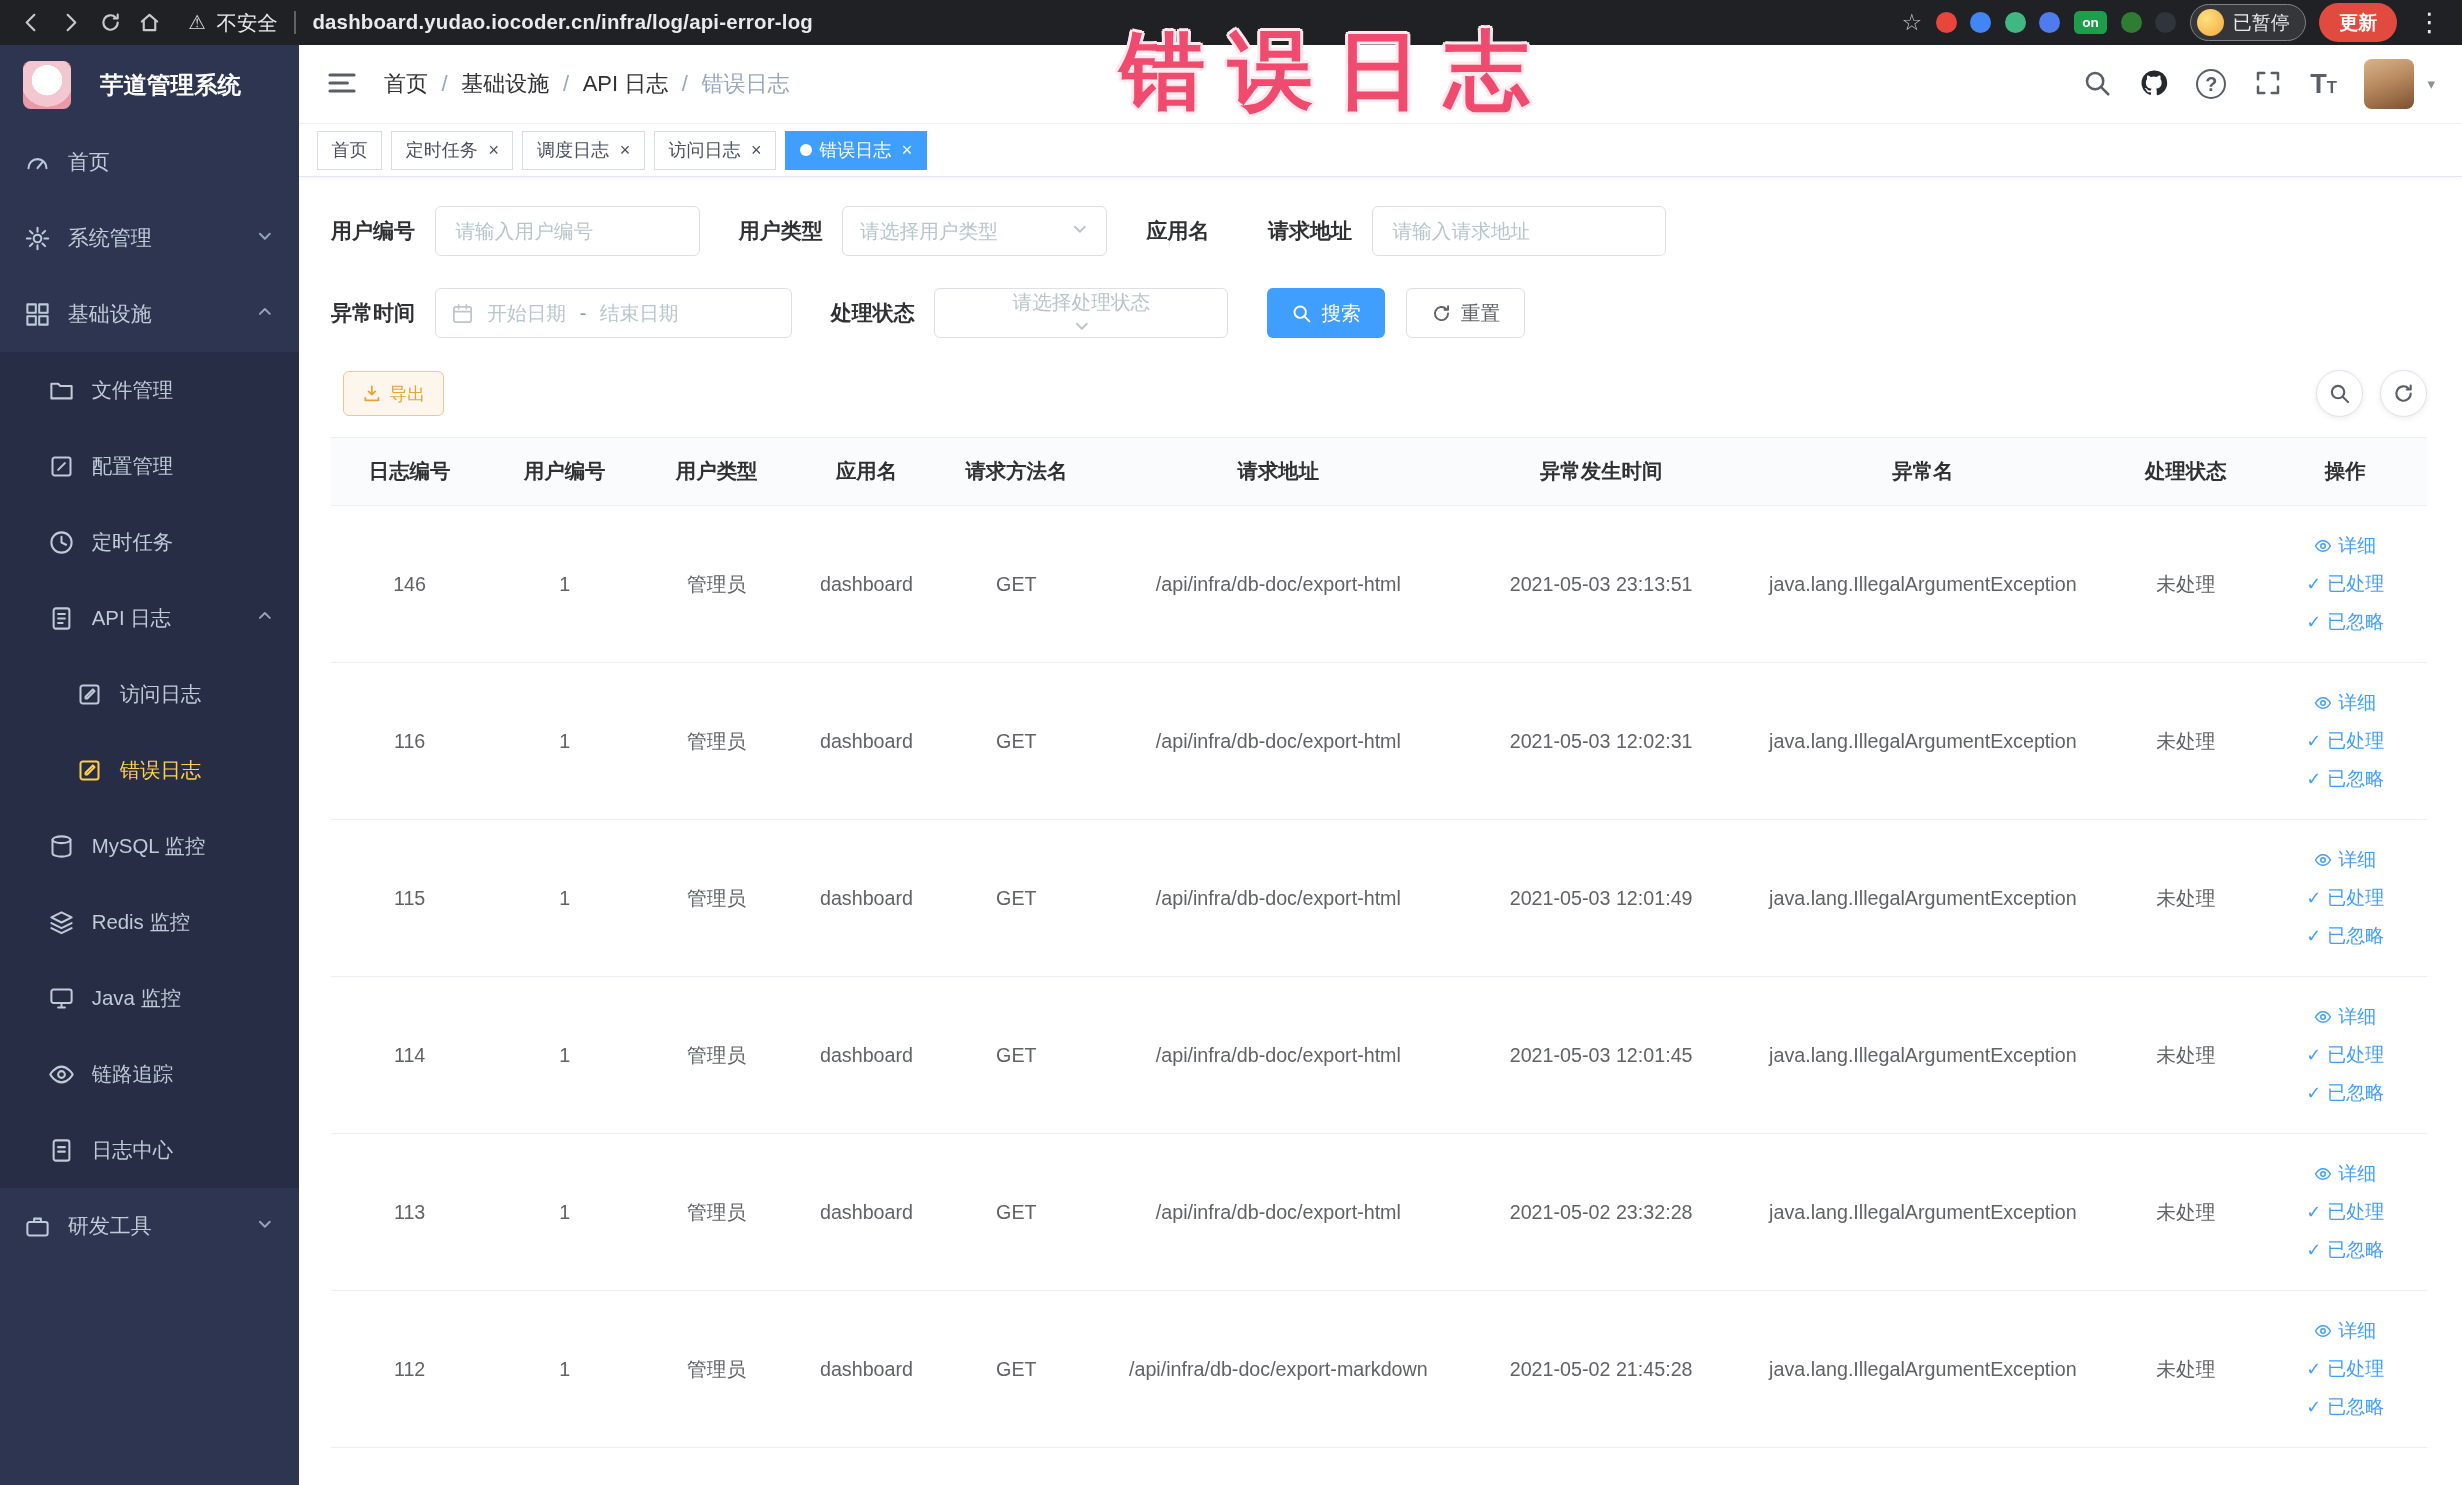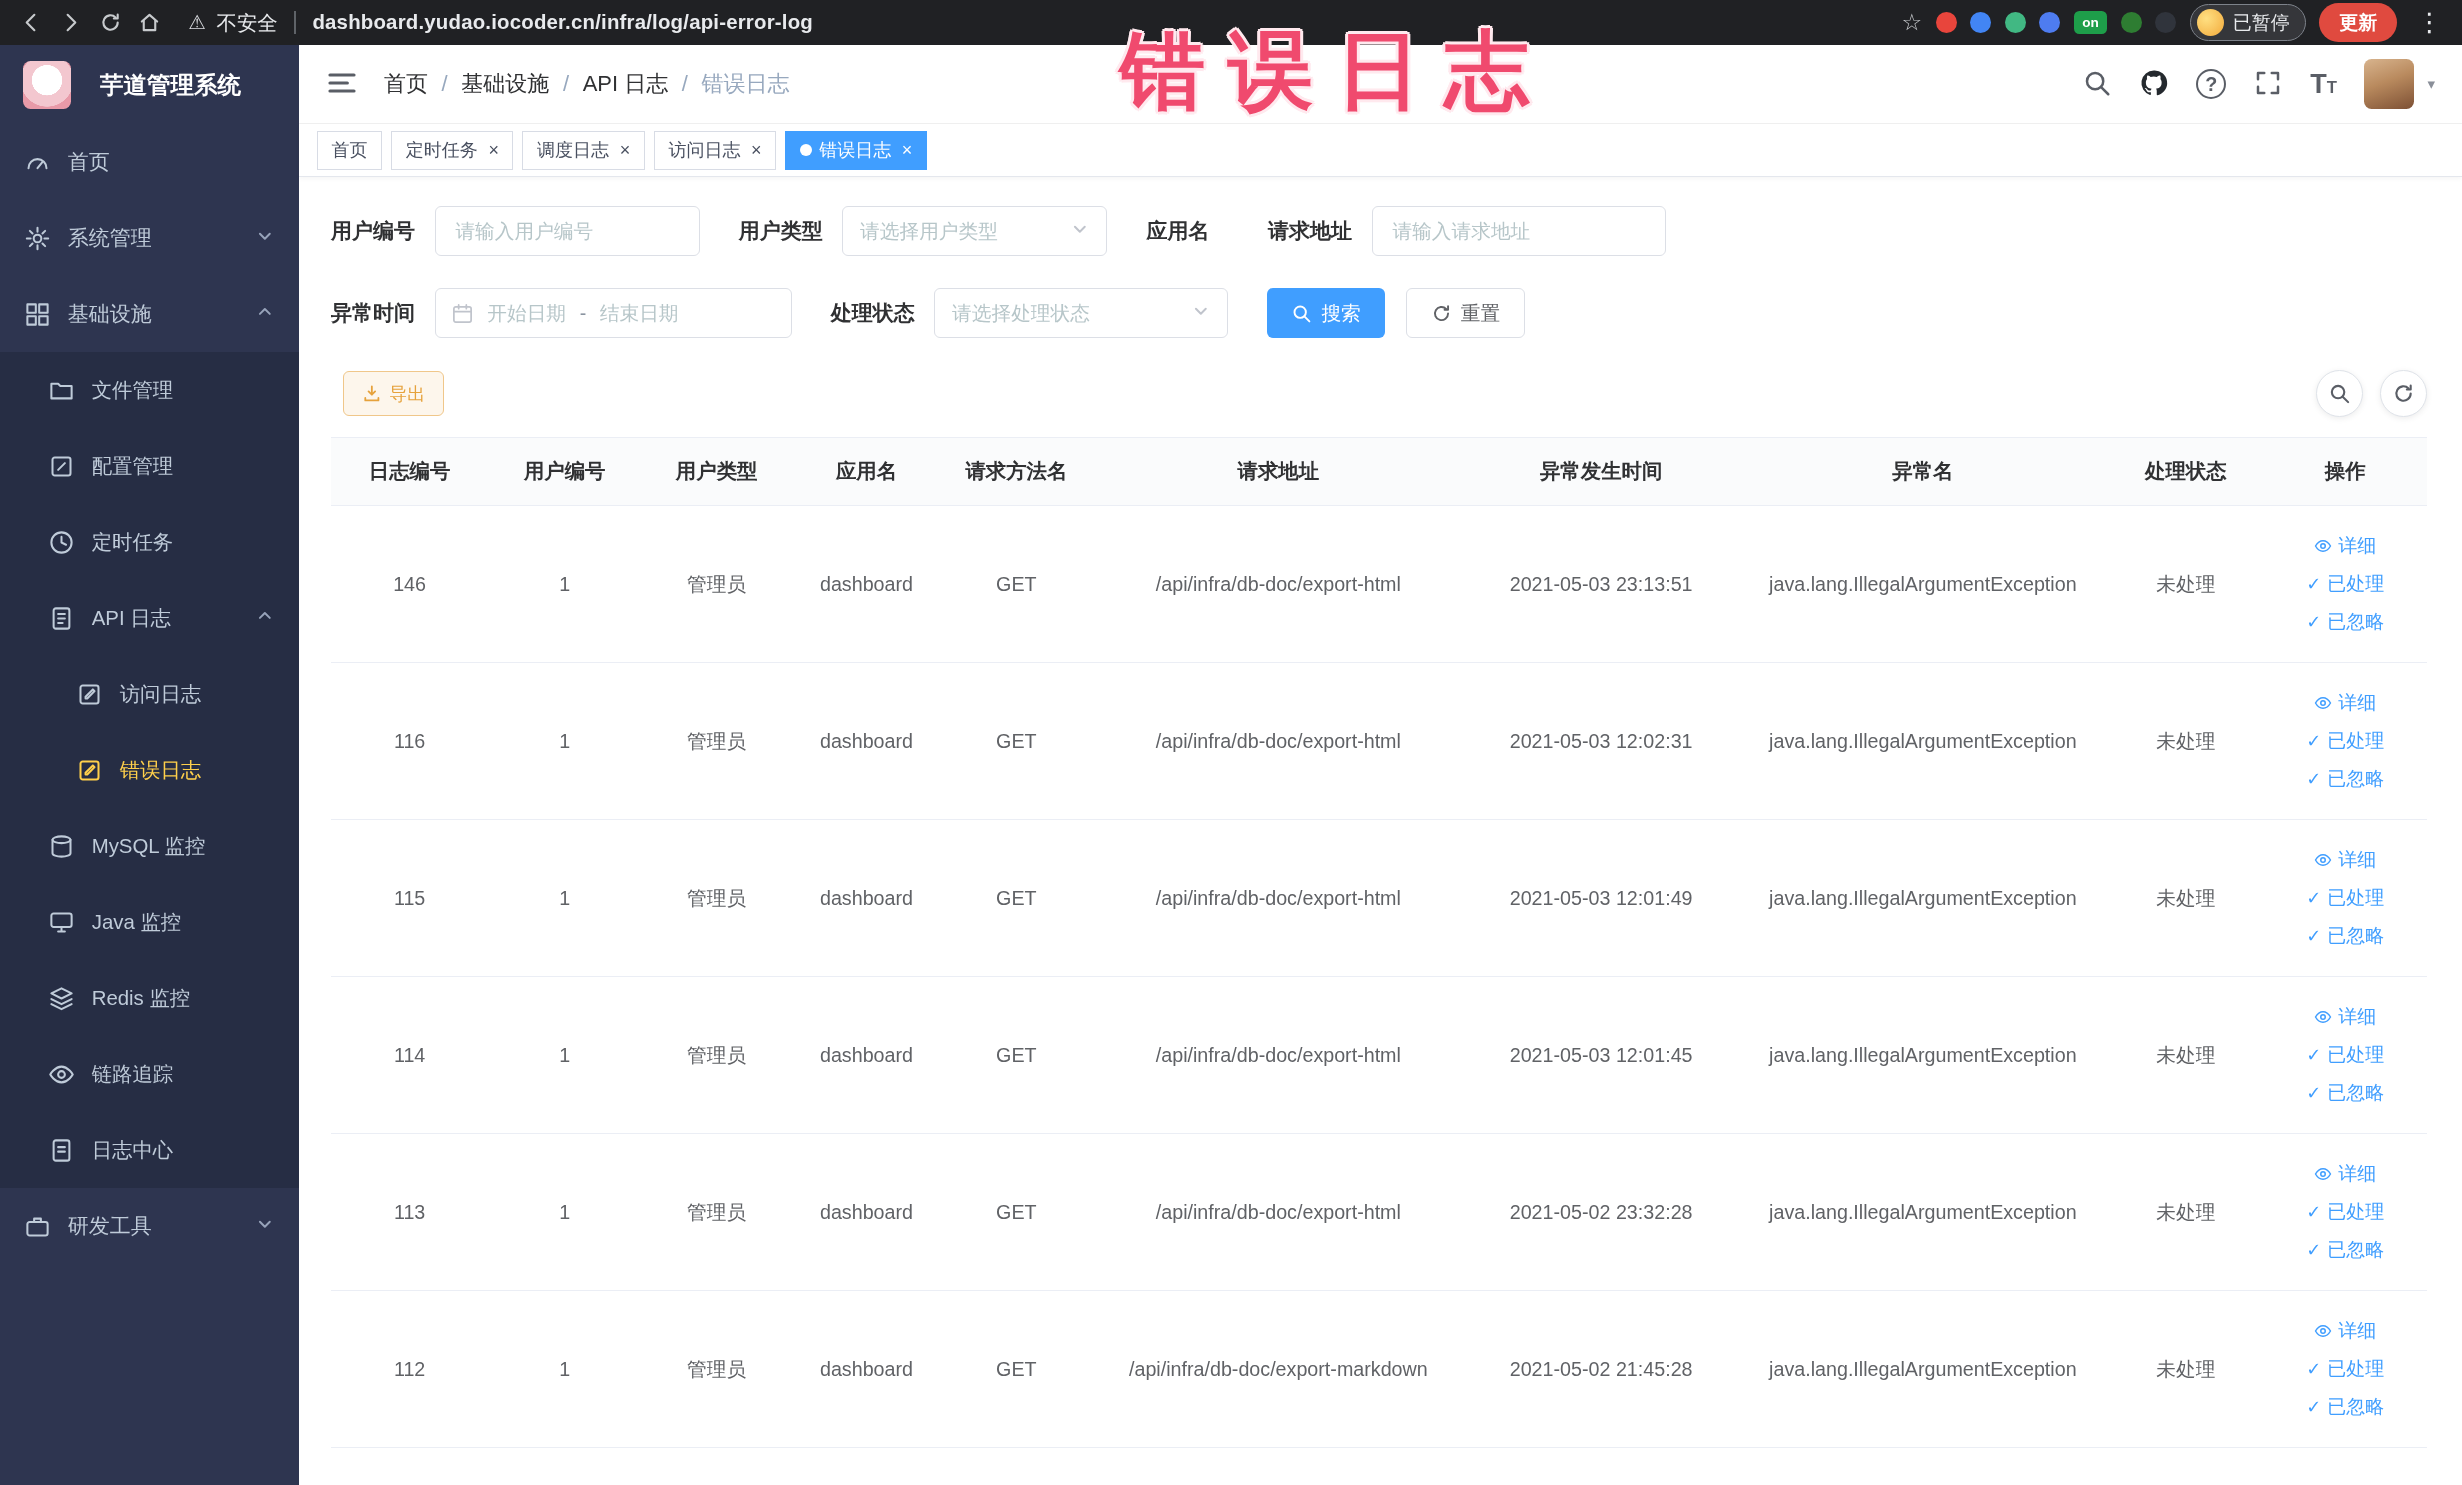--- a/index.html
+++ b/index.html
@@ -99,21 +99,21 @@
   .f-label { font-size:21px; font-weight:700; color:#303133; margin-right:19.7px;
     white-space:nowrap; }
   .f-input { height:50px; border:0.8px solid #dcdfe6; border-radius:6px;
     padding:0 19.7px; font-size:19.7px; color:#606266; width:265px; outline:none;
     font-family:inherit; }
   .f-input::placeholder { color:#b7c6c9; }
   .f-input.wide { width:294px; }
   .f-select { width:265px; height:50px; border:0.8px solid #dcdfe6; border-radius:6px;
     display:flex; align-items:center; justify-content:space-between; padding:0 16.7px;
     color:#b7c6c9; font-size:19.7px; cursor:pointer; }
-  .f-select.wide { width:294px; }
+  .f-select.wide { width:294px;flex-direction:column; }
   .f-select .sel-arrow svg { width:19.7px; height:19.7px; stroke:#c0c4cc; fill:none;
     stroke-width:2.4; stroke-linecap:round; stroke-linejoin:round; }
   .date-range { width:357px; height:50px; border:0.8px solid #dcdfe6; border-radius:6px;
     display:flex; align-items:center; gap:13.6px; padding:12px 15px; font-size:19.7px;
     color:#b7c6c9; }
   .date-range svg { width:23px; height:23px; stroke:#c0c4cc; fill:none;
     stroke-width:1.8; stroke-linecap:round; stroke-linejoin:round; }
   .date-sep { color:#8a94a0; }
 
   .btn { height:50px; border-radius:6px; font-size:19.7px; display:inline-flex;
@@ -303,31 +303,31 @@
         </div>
         <div class="mi l2">
           <span class="micon"><svg viewBox="0 0 24 24">
                 <ellipse cx="12" cy="6" rx="8" ry="3"></ellipse>
                 <path d="M4 6v12c0 1.7 3.6 3 8 3s8-1.3 8-3V6"></path>
               </svg></span>
           <span>MySQL 监控</span>
         </div>
         <div class="mi l2">
           <span class="micon"><svg viewBox="0 0 24 24">
+                <path d="M12 3l9 4.5-9 4.5-9-4.5z"></path>
+                <path d="M3 12.5l9 4.5 9-4.5M3 17l9 4.5 9-4.5"></path>
+              </svg></span>
+          <span>Redis 监控</span>
+        </div>
+        <div class="mi l2">
+          <span class="micon"><svg viewBox="0 0 24 24">
                 <rect x="3" y="4" width="18" height="12" rx="2"></rect>
                 <path d="M9 20h6M12 16v4"></path>
               </svg></span>
           <span>Java 监控</span>
-        </div>
-        <div class="mi l2">
-          <span class="micon"><svg viewBox="0 0 24 24">
-                <path d="M12 3l9 4.5-9 4.5-9-4.5z"></path>
-                <path d="M3 12.5l9 4.5 9-4.5M3 17l9 4.5 9-4.5"></path>
-              </svg></span>
-          <span>Redis 监控</span>
         </div>
         <div class="mi l2">
           <span class="micon"><svg viewBox="0 0 24 24">
                 <path d="M2 12s4-7 10-7 10 7 10 7-4 7-10 7S2 12 2 12z"></path>
                 <circle cx="12" cy="12" r="3"></circle>
               </svg></span>
           <span>链路追踪</span>
         </div>
         <div class="mi l2">
           <span class="micon"><svg viewBox="0 0 24 24">

